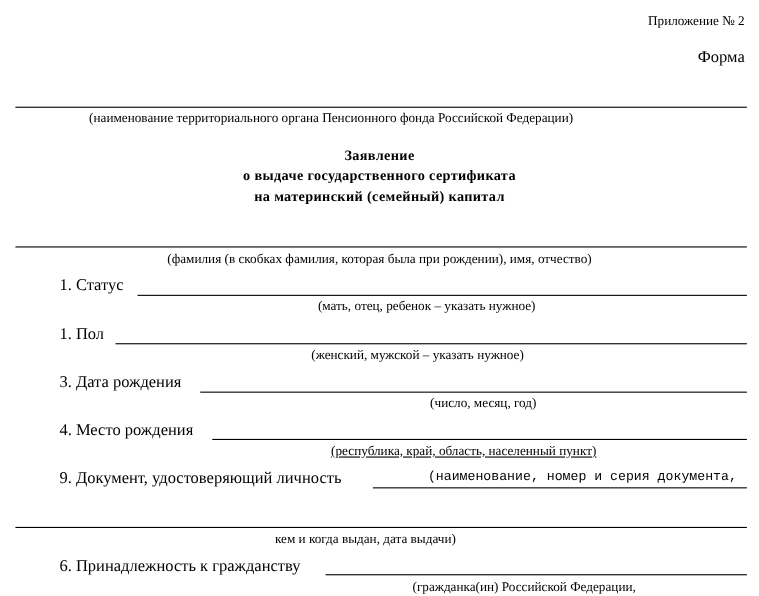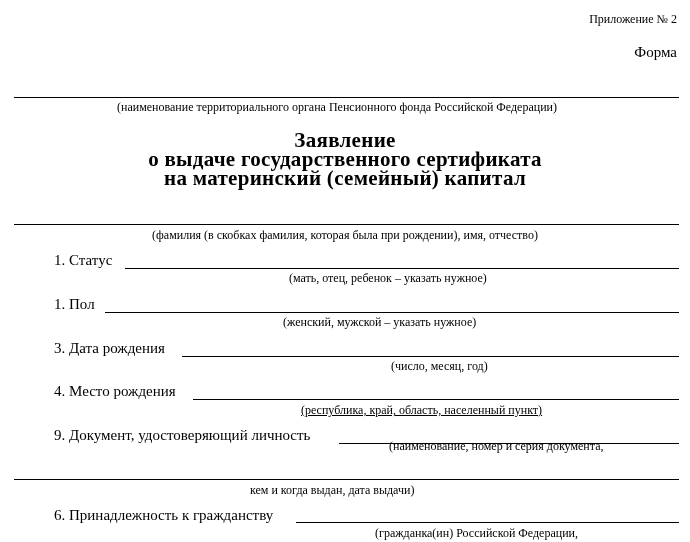--- a/index.html
+++ b/index.html
@@ -3,34 +3,34 @@
 <meta charset="utf-8">
 <style>
   html, body { margin: 0; padding: 0; background: #ffffff; }
   body { width: 690px; height: 542px; position: relative; overflow: hidden;
          font-family: "Liberation Serif", "DejaVu Serif", serif; color: #000; }
   .abs { position: absolute; white-space: nowrap; }
   .hr { position: absolute; height: 1px; background: #000; }
   .caption { font-size: 12px; line-height: 14px; }
   .label { font-size: 15px; line-height: 18px; }
   .title { position: absolute; left: 0; width: 690px; top: 131px; text-align: center;
-           font-weight: bold; font-size: 21px; line-height: 19px; letter-spacing: 0.3px; }
+           font-weight: bold; font-size: 13px; line-height: 19px; letter-spacing: 0.3px; }
   .title div { white-space: nowrap; }
   .field-input { position: absolute; height: 18px; border: none; background: transparent;
                  outline: none; padding: 0; font-family: "Liberation Serif", serif; font-size: 15px; }
 </style>
 </head>
 <body>
 
 <div class="abs caption" style="right:13px; top:12px; font-size:12px;">Приложение № 2</div>
 <div class="abs label" style="right:13px; top:43px; font-size:15px;">Форма</div>
 
 <input class="field-input" style="left: 14px; top: 79px; width: 665px;" value="">
 <div class="hr" style="left:14px; top:97px; width:665px;"></div>
-<div class="abs caption" style="left:0; width:602px; text-align:center; top:100px;margin-left:36px;">(наименование территориального органа Пенсионного фонда Российской Федерации)</div>
+<div class="abs caption" style="left:0; width:602px; text-align:center; top:100px;">(наименование территориального органа Пенсионного фонда Российской Федерации)</div>
 
 <div class="title">
   <div>Заявление</div>
   <div>о выдаче государственного сертификата</div>
   <div>на материнский (семейный) капитал</div>
 </div>
 
 <input class="field-input" style="left: 14px; top: 206px; width: 665px;" value="">
 <div class="hr" style="left:14px; top:224px; width:665px;"></div>
 <div class="abs caption" style="left:0; width:690px; text-align:center; top:228px;">(фамилия (в скобках фамилия, которая была при рождении), имя, отчество)</div>
@@ -51,21 +51,21 @@
 <div class="abs caption" style="left:376px; top:359px;margin-left:15px;">(число, месяц, год)</div>
 
 <div class="abs label" style="left:54px; top:382px;">4. Место рождения</div>
 <input class="field-input" style="left: 193px; top: 381px; width: 486px;" value="">
 <div class="hr" style="left:193px; top:399px; width:486px;"></div>
 <div class="abs caption" style="left:301px; top:403px;text-decoration:underline;">(республика, край, область, населенный пункт)</div>
 
 <div class="abs label" style="left:54px; top:426px;">9. Документ, удостоверяющий личность</div>
 <input class="field-input" style="left: 339px; top: 425px; width: 340px;" value="">
 <div class="hr" style="left:339px; top:443px; width:340px;"></div>
-<div class="abs caption" style="left:389px; top:439px;">(наименование, номер и серия документа,</div>
+<div class="abs caption" style="left:389px; top:426px;font-family:Liberation Mono, monospace;">(наименование, номер и серия документа,</div>
 
 <input class="field-input" style="left: 14px; top: 461px; width: 665px;" value="">
 <div class="hr" style="left:14px; top:479px; width:665px;"></div>
 <div class="abs caption" style="left:250px; top:483px;">кем и когда выдан, дата выдачи)</div>
 
 <div class="abs label" style="left:54px; top:506px;">6. Принадлежность к гражданству</div>
 <input class="field-input" style="left: 296px; top: 504px; width: 383px;" value="">
 <div class="hr" style="left:296px; top:522px; width:383px;"></div>
 <div class="abs caption" style="left:375px; top:526px;">(гражданка(ин) Российской Федерации,</div>
 

